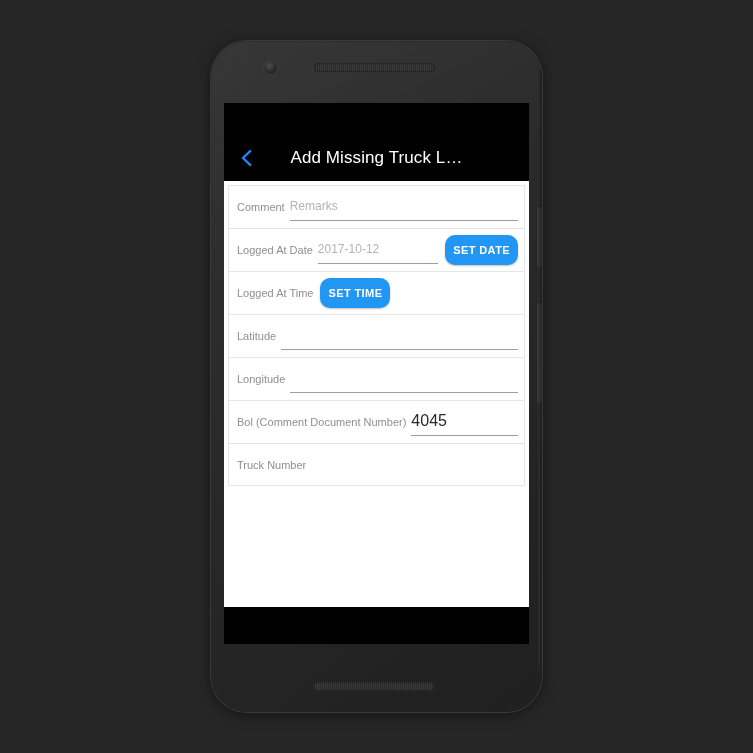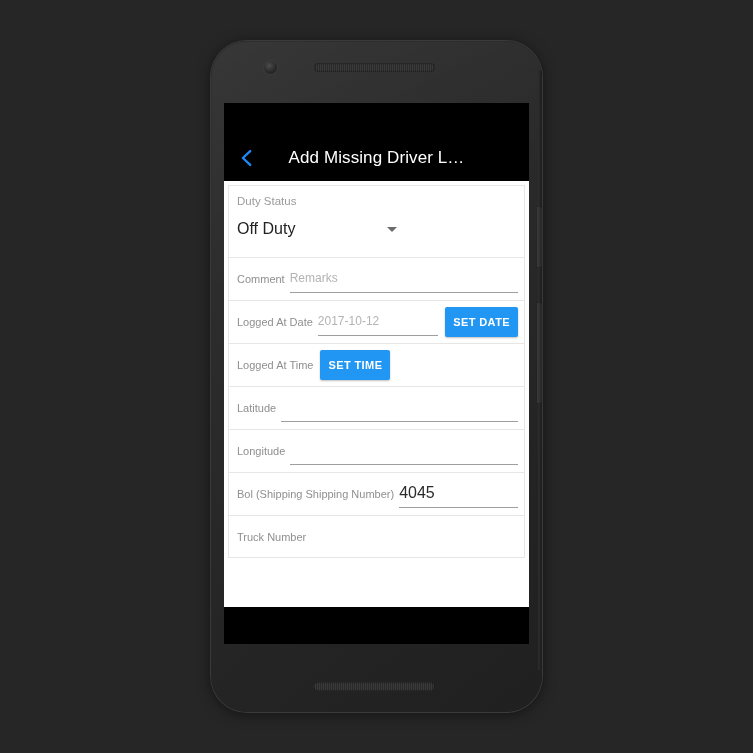--- a/index.html
+++ b/index.html
@@ -223,21 +223,21 @@
   .set-btn {
     flex: 0 0 auto;
     margin-left: 7px;
     background: #2196f3;
     color: #ffffff;
     font-size: 11px;
     font-weight: bold;
     letter-spacing: 0.4px;
     padding: 9px 8px;
     border: none;
-    border-radius: 2px;
+    border-radius: 10px;
     cursor: pointer;
     box-shadow: 0 1px 2px rgba(0,0,0,0.25);
     font-family: "Liberation Sans", sans-serif;
   }
 
   .bottom-black {
     position: absolute;
     left: 0;
     top: 504px;
     width: 305px;
@@ -259,32 +259,25 @@
   <div class="speaker-bottom"></div>
 
   <div class="screen">
 
     <div class="appbar">
       <div class="back-btn">
         <svg width="22" height="22" viewBox="0 0 24 24">
           <polyline points="15.5,4.5 7.5,12 15.5,19.5" fill="none" stroke="#1e88f5" stroke-width="2.6" stroke-linecap="round" stroke-linejoin="round"></polyline>
         </svg>
       </div>
-      <div class="appbar-title">Add Missing Driver L…</div>
+      <div class="appbar-title">Add Missing Truck L…</div>
     </div>
 
     <div class="form-card">
 
-      <div class="row duty">
-        <div class="duty-label">Duty Status</div>
-        <div class="duty-select">
-          <span class="duty-value">Off Duty</span>
-          <span class="duty-caret"></span>
-        </div>
-      </div>
 
       <div id="field-rows">
           <div class="row field">
             <div class="f-label">Comment</div>
             <div class="f-input">
               <span class="ph">Remarks</span>
             </div>
           </div>
           <div class="row withbtn">
             <div class="f-label">Logged At Date</div>
@@ -303,21 +296,21 @@
               <span class="ph"></span>
             </div>
           </div>
           <div class="row field">
             <div class="f-label">Longitude</div>
             <div class="f-input">
               <span class="ph"></span>
             </div>
           </div>
           <div class="row field">
-            <div class="f-label">Bol (Shipping Shipping Number)</div>
+            <div class="f-label">Bol (Comment Document Number)</div>
             <div class="f-input">
               <span class="val">4045</span>
             </div>
           </div>
           <div class="row field">
             <div class="f-label">Truck Number</div>
           </div>
         </div>
 
     </div>

